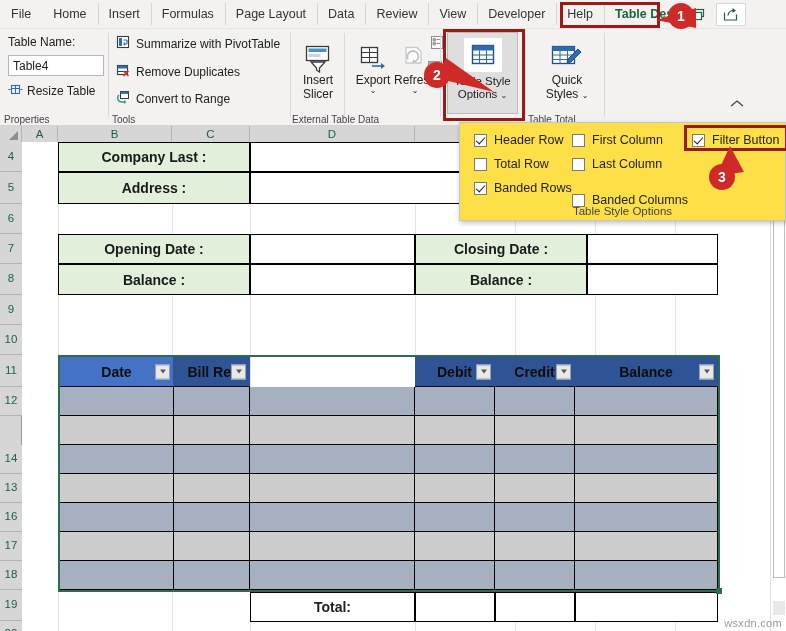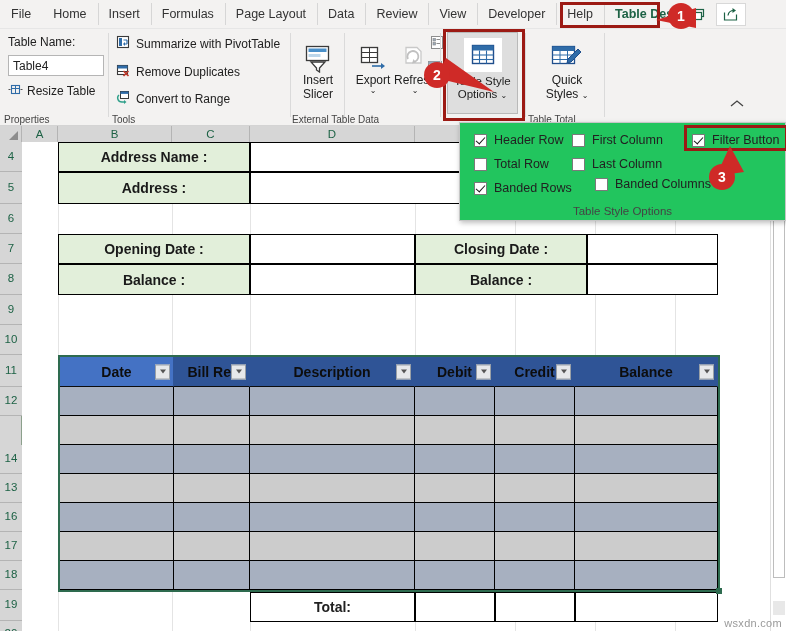--- a/index.html
+++ b/index.html
@@ -104,21 +104,21 @@
 
   #ribbon-collapse{
     position:absolute; right:42px; top:68px; font-size:13px; color:#444;
   }
 
   .ico-box{ display:inline-block; vertical-align:middle; }
 
   
   #tso-panel{
     position:absolute; left:459px; top:122px; width:327px; height:99px;
-    background:#22c55e; border:1px solid #c6c6c6;
+    background:#fde047; border:1px solid #c6c6c6;
     box-shadow:1px 2px 5px rgba(0,0,0,.25);
     z-index:30;
   }
   .cb-row{ position:absolute; display:flex; align-items:center; gap:7px; font-size:12.5px; }
   .cbox{
     width:13px; height:13px; border:1px solid #7a7a7a; background:#fff;
     display:inline-block; position:relative; flex:none;
   }
   .cbox.checked::after{
     content:""; position:absolute; left:3px; top:0px; width:4px; height:8px;
@@ -474,21 +474,21 @@
   <div id="grid">
 
     <div class="gridline-right" style="left:36px"></div>
     <div class="gridline-right" style="left:150px"></div>
     <div class="gridline-right" style="left:228px"></div>
     <div class="gridline-right" style="left:393px"></div>
     <div class="gridline-right" style="left:493px"></div>
     <div class="gridline-right" style="left:573px"></div>
     <div class="gridline-right" style="left:653px"></div>
 
-    <div class="cellbox green-lbl" style="left:36px; top:0px; width:192px; height:30px;">Address Name :</div>
+    <div class="cellbox green-lbl" style="left:36px; top:0px; width:192px; height:30px;">Company Last :</div>
     <div class="cellbox white-cell" style="left:228px; top:0px; width:468px; height:30px;"></div>
     <div class="cellbox green-lbl" style="left:36px; top:30px; width:192px; height:32px;">Address :</div>
     <div class="cellbox white-cell" style="left:228px; top:30px; width:468px; height:32px;"></div>
 
     <div class="cellbox green-lbl" style="left:36px; top:92px; width:192px; height:30px;">Opening Date :</div>
     <div class="cellbox white-cell" style="left:228px; top:92px; width:165px; height:30px;"></div>
     <div class="cellbox green-lbl" style="left:393px; top:92px; width:172px; height:30px;">Closing Date :</div>
     <div class="cellbox white-cell" style="left:565px; top:92px; width:131px; height:30px;"></div>
 
     <div class="cellbox green-lbl" style="left:36px; top:122px; width:192px; height:31px;">Balance :</div>
@@ -499,26 +499,20 @@
     <div id="xltable" style="left:38px; top:215px; width:658px; height:270px;">
 
       <div class="thcell first" style="left:0px;   top:0px; width:114px; height:30px;">
         <span>Date</span>
         <span class="fbtn">
             <i></i>
           </span>
       </div>
       <div class="thcell" style="left:114px; top:0px; width:76px;  height:30px;">
         <span>Bill Ref</span>
-        <span class="fbtn">
-            <i></i>
-          </span>
-      </div>
-      <div class="thcell" style="left:190px; top:0px; width:165px; height:30px;">
-        <span>Description</span>
         <span class="fbtn">
             <i></i>
           </span>
       </div>
       <div class="thcell" style="left:355px; top:0px; width:80px;  height:30px;">
         <span>Debit</span>
         <span class="fbtn">
             <i></i>
           </span>
       </div>
@@ -622,21 +616,21 @@
   </div>
 
   <div class="cb-row" style="left:112px; top:10px;">
     <span class="cbox"></span>
     <span>First Column</span>
   </div>
   <div class="cb-row" style="left:112px; top:34px;">
     <span class="cbox"></span>
     <span>Last Column</span>
   </div>
-  <div class="cb-row" style="left:112px; top:54px;margin-left:23px;">
+  <div class="cb-row" style="left:112px; top:70px;">
     <span class="cbox"></span>
     <span>Banded Columns</span>
   </div>
 
   <div class="cb-row" style="left:232px; top:10px;">
     <span class="cbox checked"></span>
     <span>Filter Button</span>
   </div>
 
   <div id="panel-footer">Table Style Options</div>

